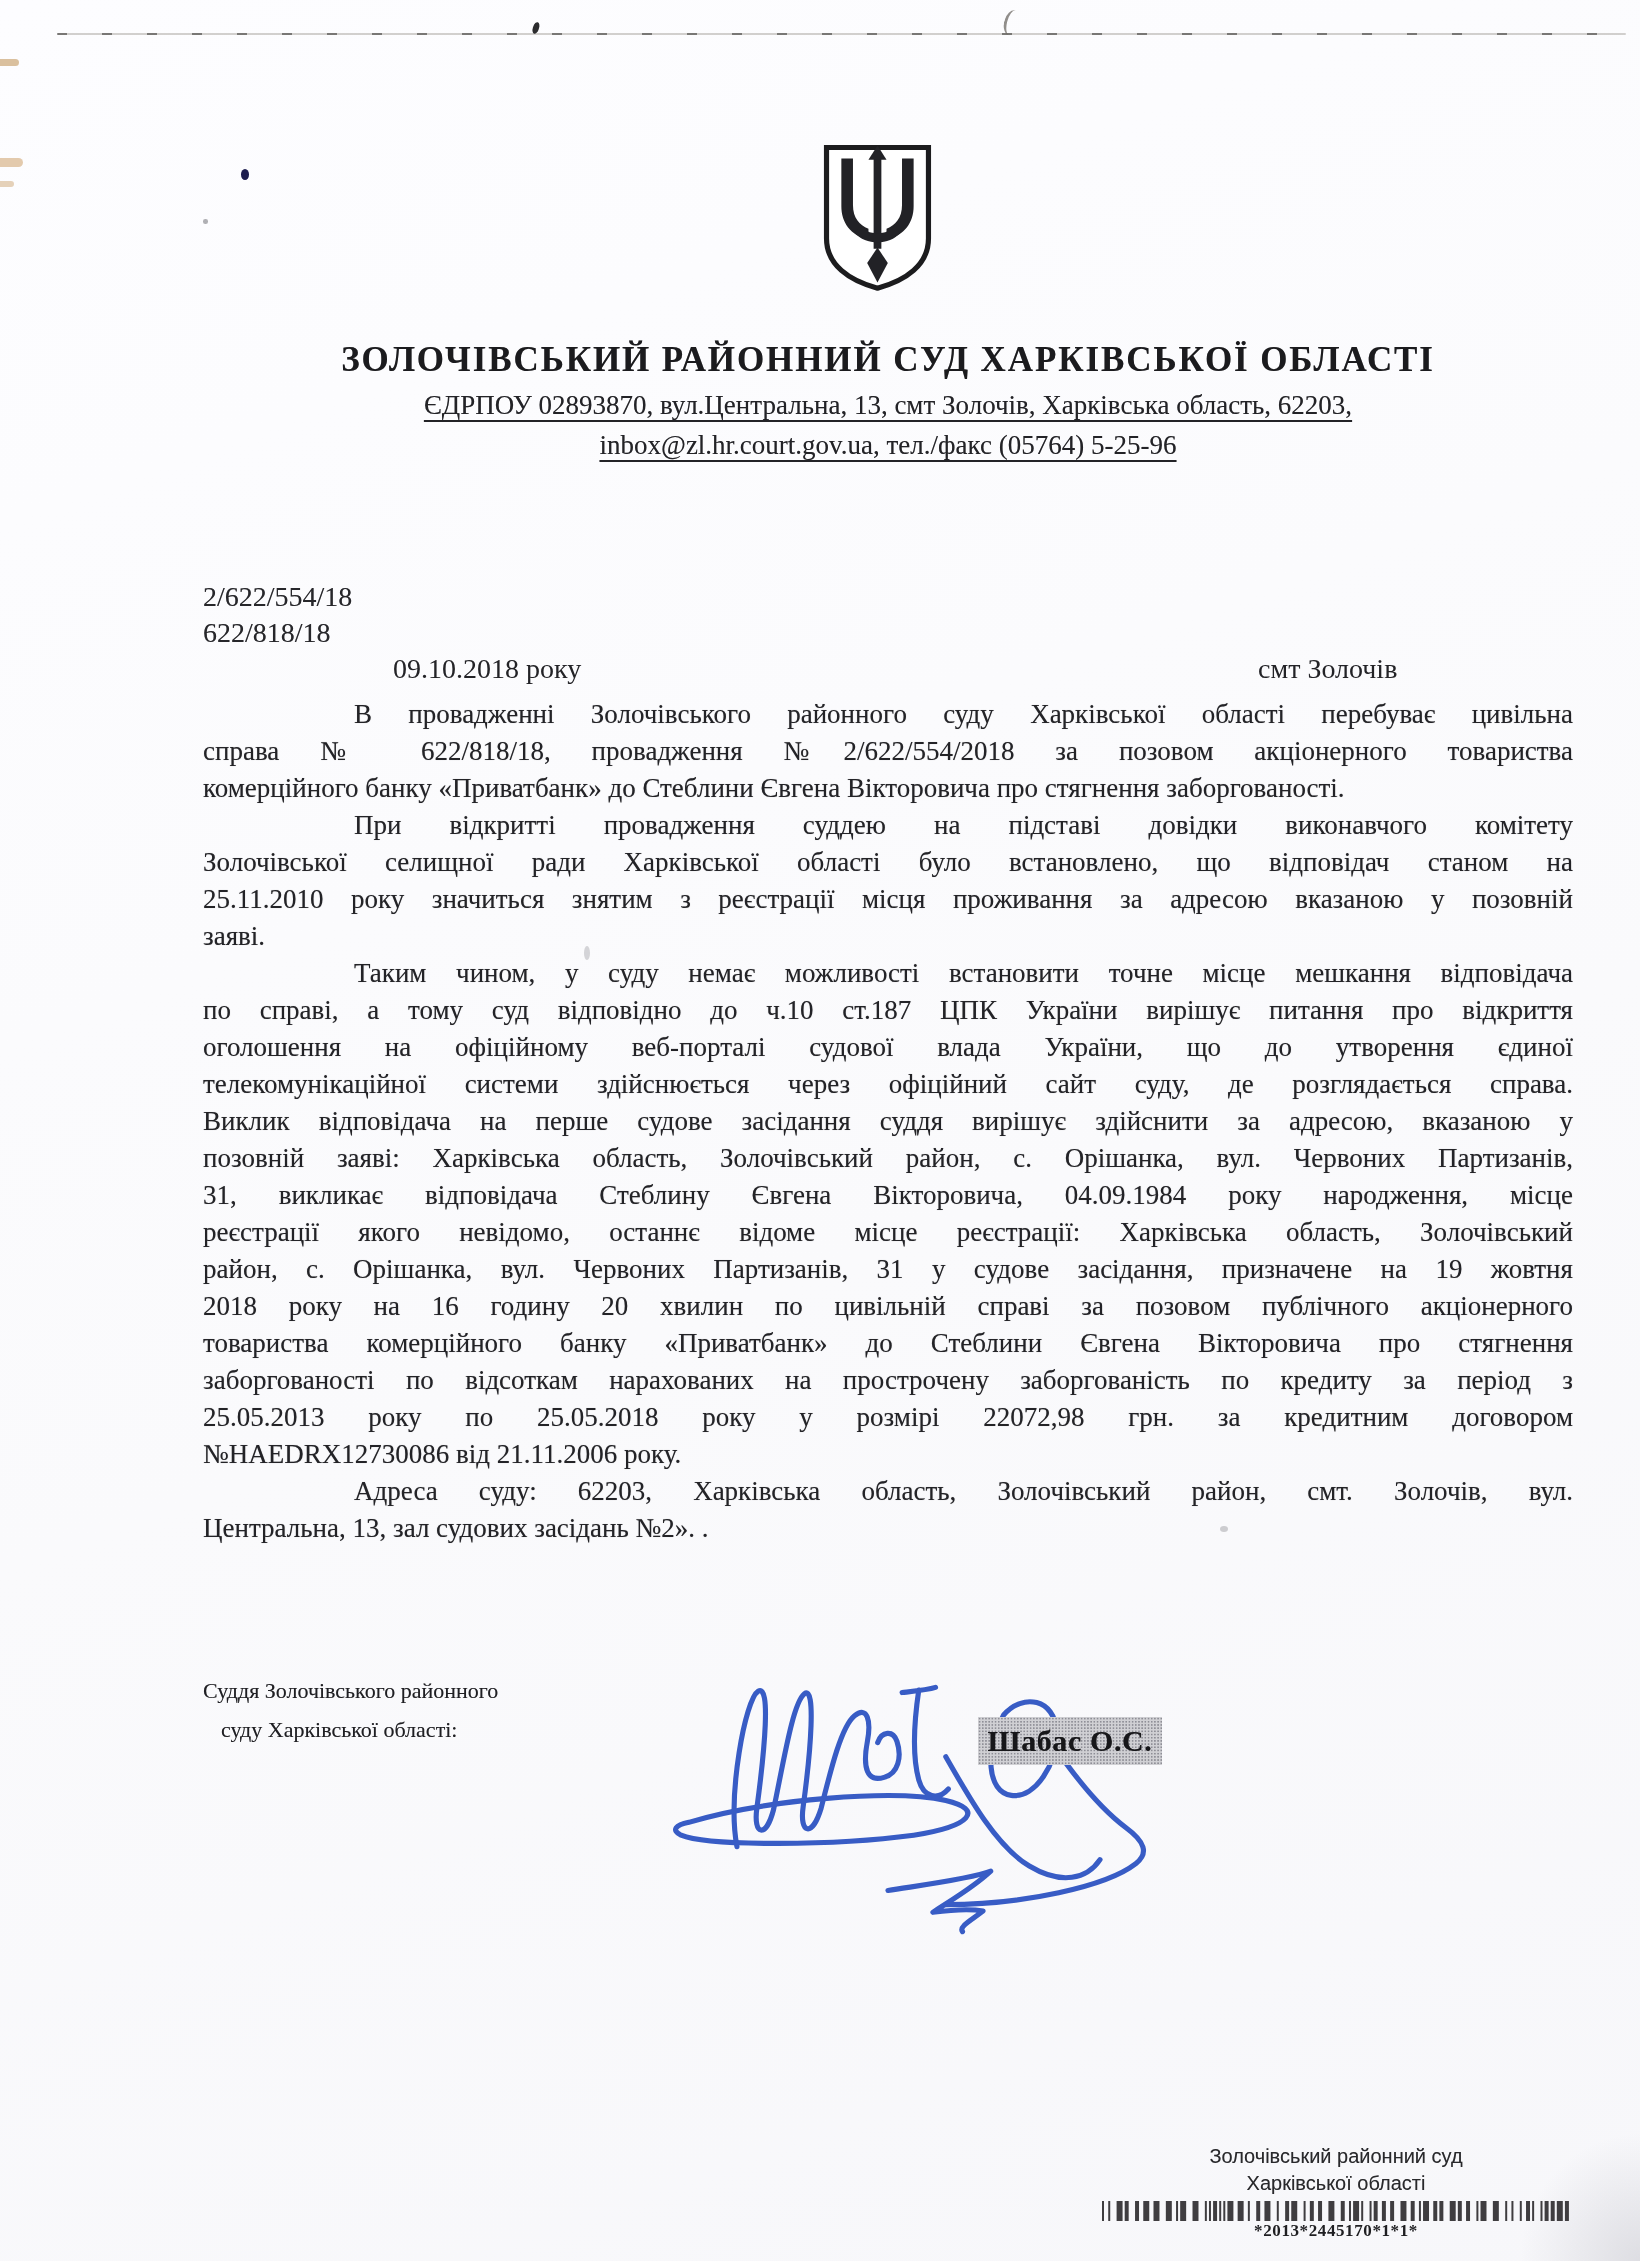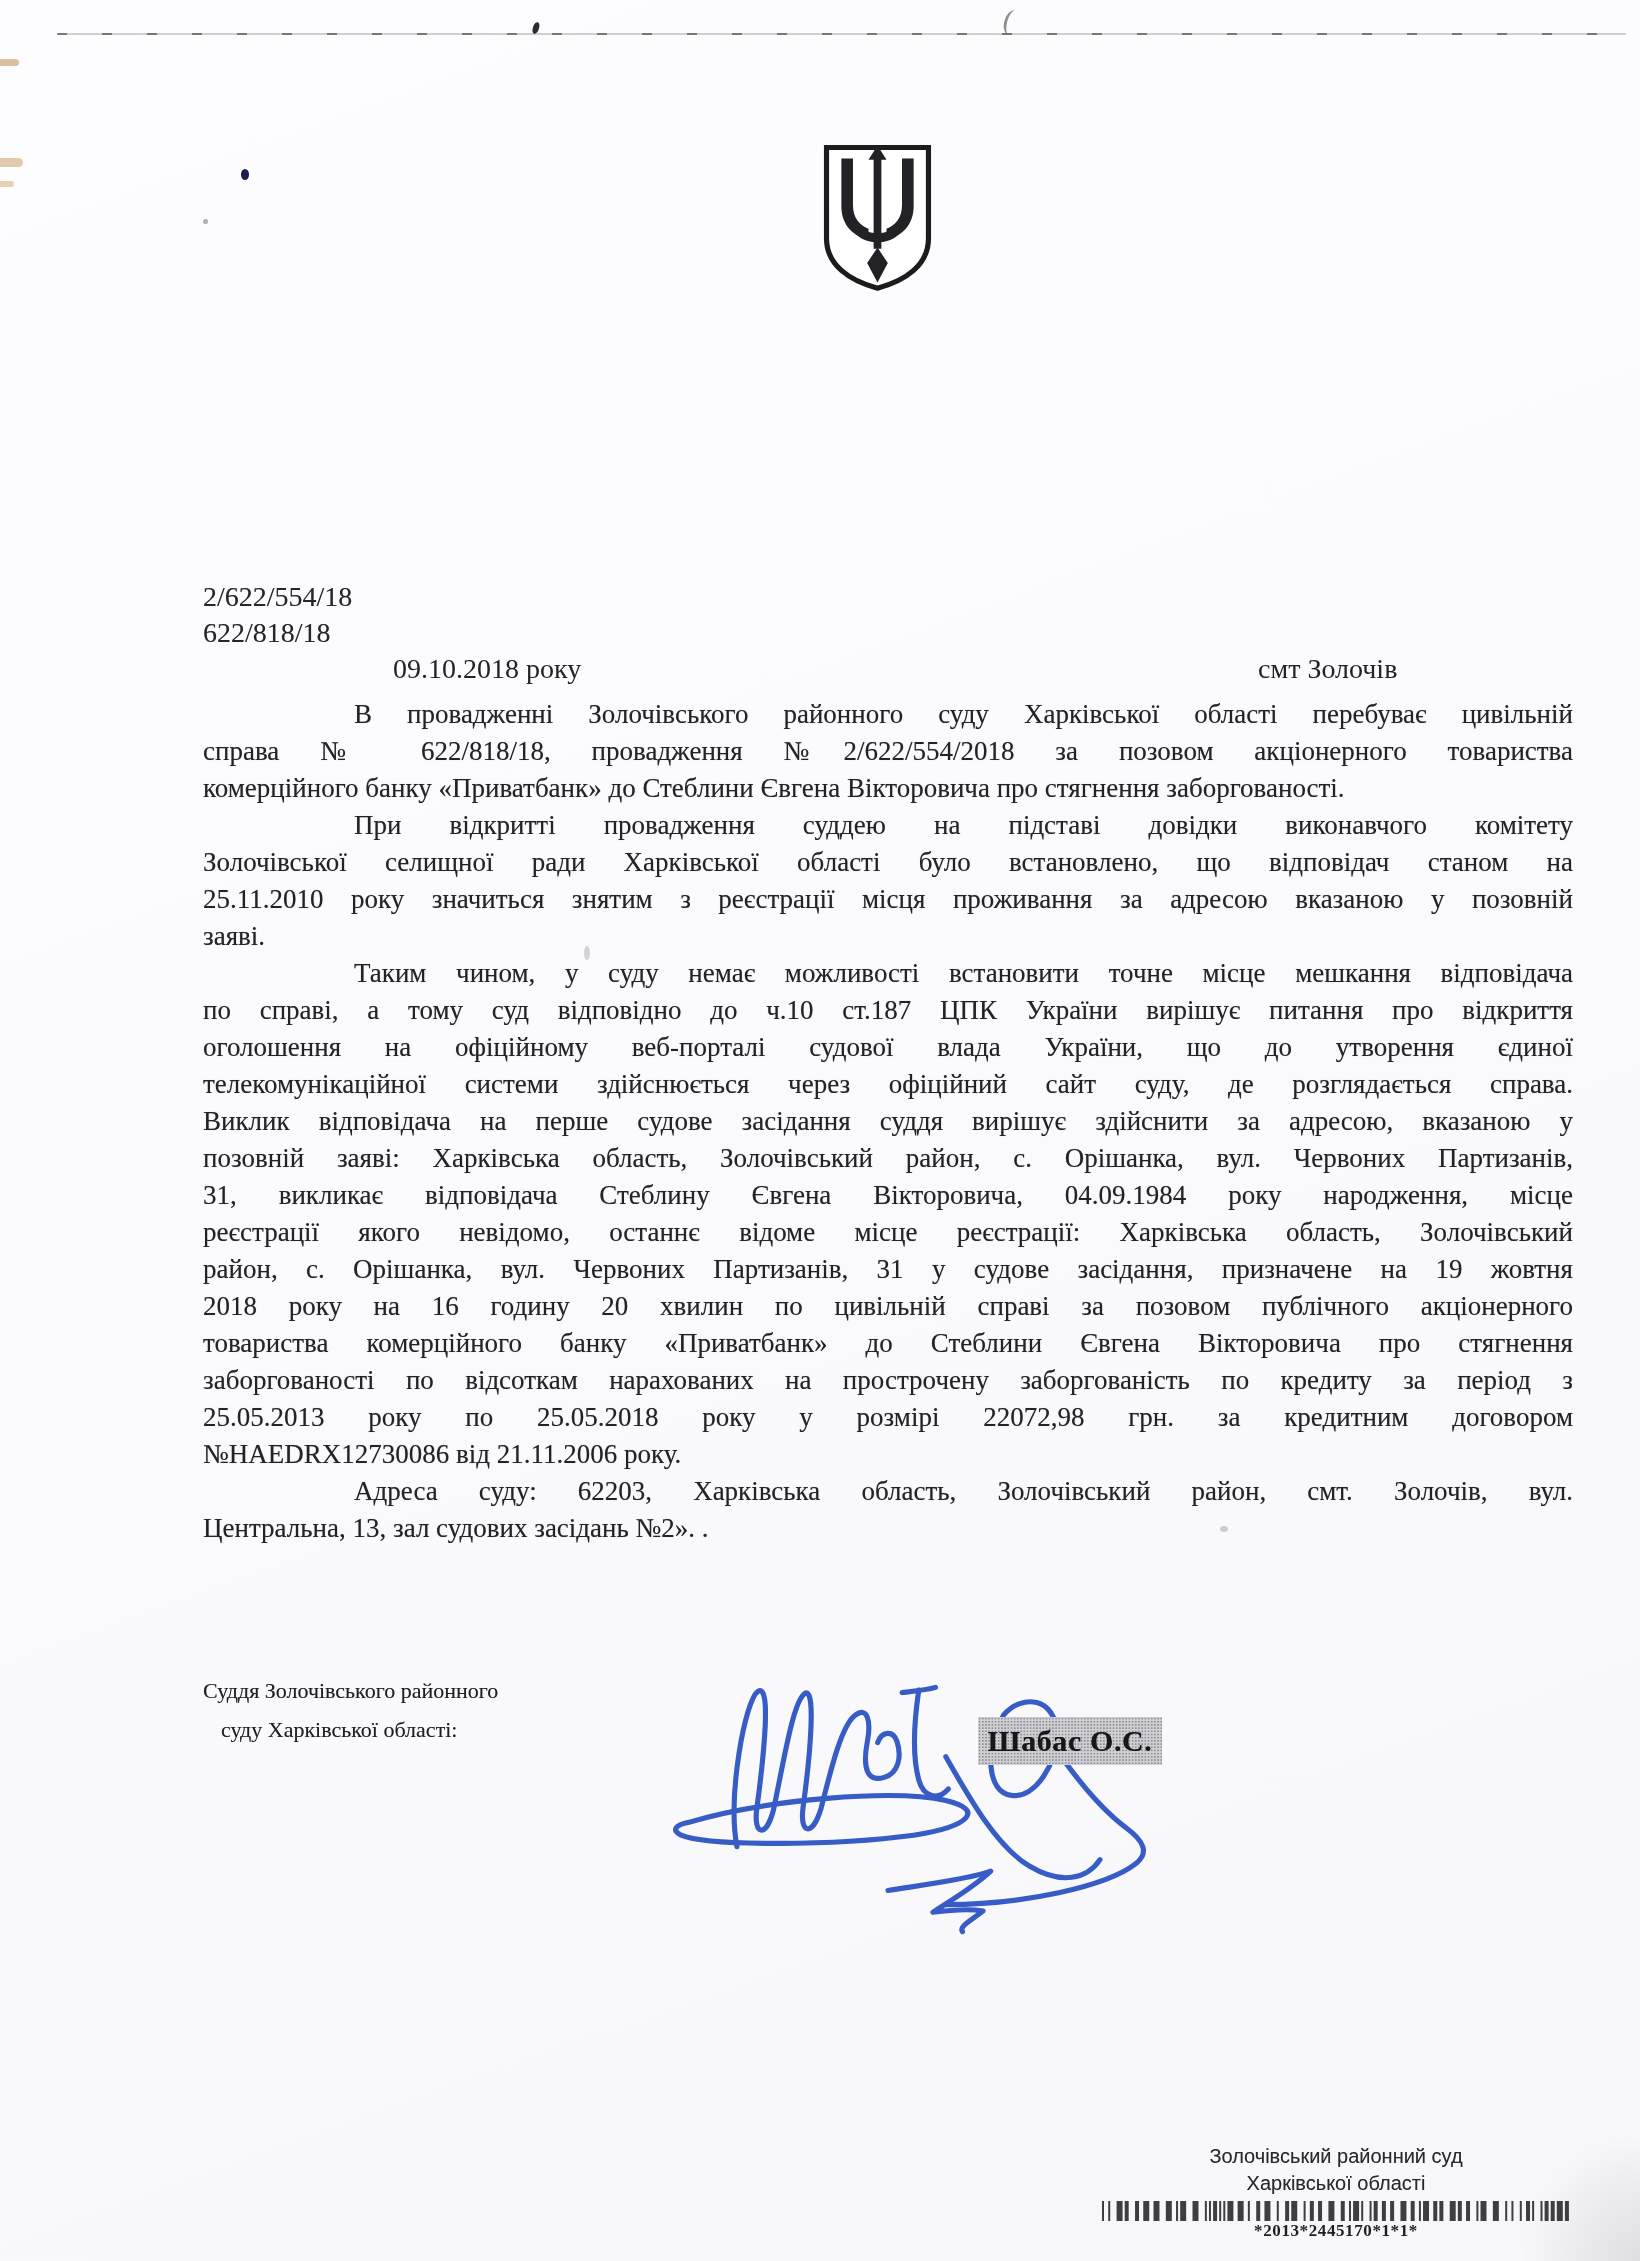--- a/index.html
+++ b/index.html
@@ -115,34 +115,39 @@
         <path d="M30 24 h18 v72 c0 20 10 31 24 37 v17 c-28 -7 -42 -27 -42 -52 z"></path>
         <path d="M142 24 h-18 v72 c0 20 -10 31 -24 37 v17 c28 -7 42 -27 42 -52 z"></path>
         <path d="M80 16 h12 v148 h-12 z"></path>
         <path d="M86 4 l14 22 h-28 z"></path>
         <path d="M60 128 c8 16 44 16 52 0 l9 11 c-16 20 -54 20 -70 0 z"></path>
         <path d="M86 162 l-16 24 l16 30 l16 -30 z"></path>
       </g>
     </svg>
   </div>
 
+  <div class="header">
+    <div class="court-title">ЗОЛОЧІВСЬКИЙ РАЙОННИЙ СУД ХАРКІВСЬКОЇ ОБЛАСТІ</div>
+    <div class="addr">ЄДРПОУ 02893870, вул.Центральна, 13, смт Золочів, Харківська область, 62203,</div>
+    <div class="addr addr2">inbox@zl.hr.court.gov.ua, тел./факс (05764) 5-25-96</div>
+  </div>
 
   <div class="case-numbers">
     <div>2/622/554/18</div>
     <div>622/818/18</div>
   </div>
 
   <div class="dateline">
     <span class="date">09.10.2018 року</span>
     <span class="place">смт Золочів</span>
   </div>
 
   <div class="body-text">
       <div class="para">
-        <div class="bline first">В провадженні Золочівського районного суду Харківської області перебуває цивільній</div>
+        <div class="bline first">В провадженні Золочівського районного суду Харківської області перебуває цивільна</div>
         <div class="bline">справа № 622/818/18, провадження №2/622/554/2018 за позовом   акціонерного товариства</div>
         <div class="bline plast">комерційного банку «Приватбанк» до Стеблини Євгена Вікторовича про стягнення заборгованості.</div>
       </div>
       <div class="para">
         <div class="bline first">При відкритті провадження суддею на підставі довідки виконавчого комітету</div>
         <div class="bline">Золочівської селищної ради Харківської області було встановлено, що відповідач станом на</div>
         <div class="bline">25.11.2010 року значиться знятим з реєстрації місця проживання за адресою вказаною у позовній</div>
         <div class="bline plast">заяві.</div>
       </div>
       <div class="para">

